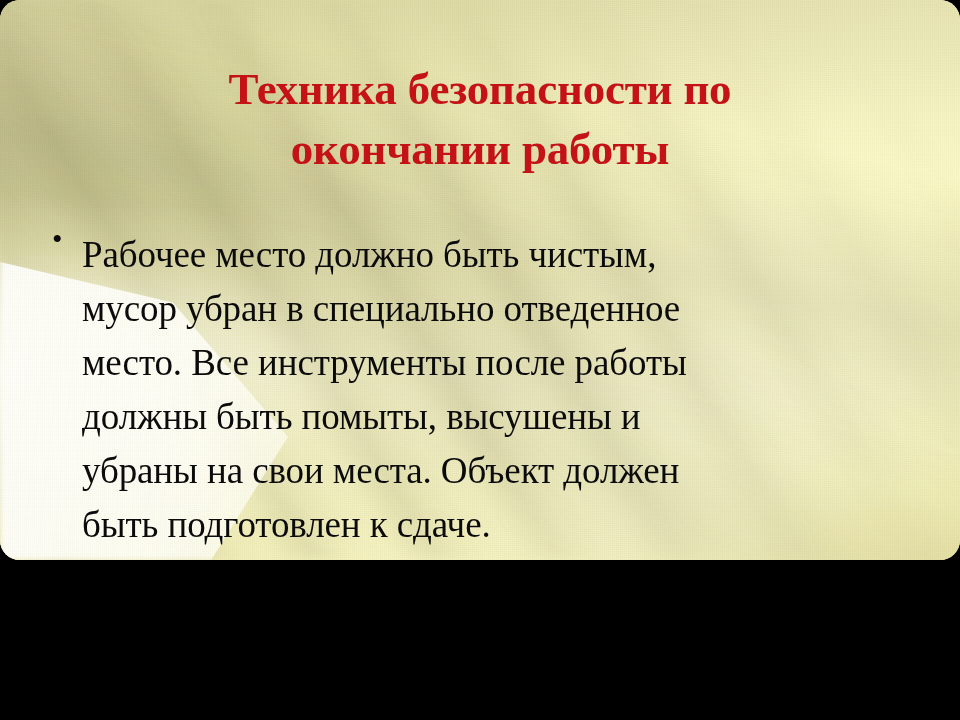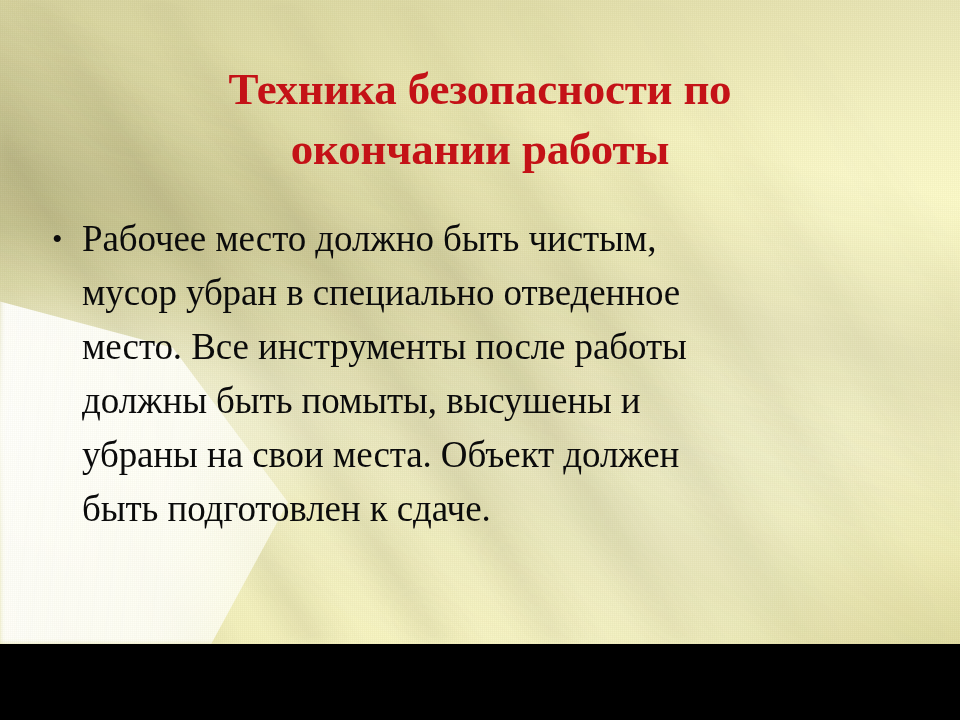--- a/index.html
+++ b/index.html
@@ -6,24 +6,25 @@
   html, body {
     margin: 0;
     padding: 0;
     background: #000;
   }
 
   
   .slide {
     position: relative;
     width: 960px;
-    height: 644px;
+    height: 560px;
     overflow: hidden;
     background-color: #f4efae;
     font-family: "Liberation Serif", "DejaVu Serif", serif;
+    border-radius: 20px;
     -webkit-font-smoothing: antialiased;
   }
 
   
   .bg-layer {
     position: absolute;
     inset: 0;
     pointer-events: none;
   }
 
@@ -190,20 +191,21 @@
     font-size: 30px;
     line-height: 54px;
     text-align: left;
     color: #0b0b0b;
   }
 
   .bullet-text {
     flex: 1 1 auto;
     white-space: pre-line;
     letter-spacing: -0.1px;
+    margin-top: 16px;
   }
 </style>
 </head>
 <body>
 
 <div class="slide">
 
   <div class="bg-layer bg-base"></div>
   <div class="bg-layer bg-vert"></div>
   <div class="bg-layer bg-sweep-a"></div>

